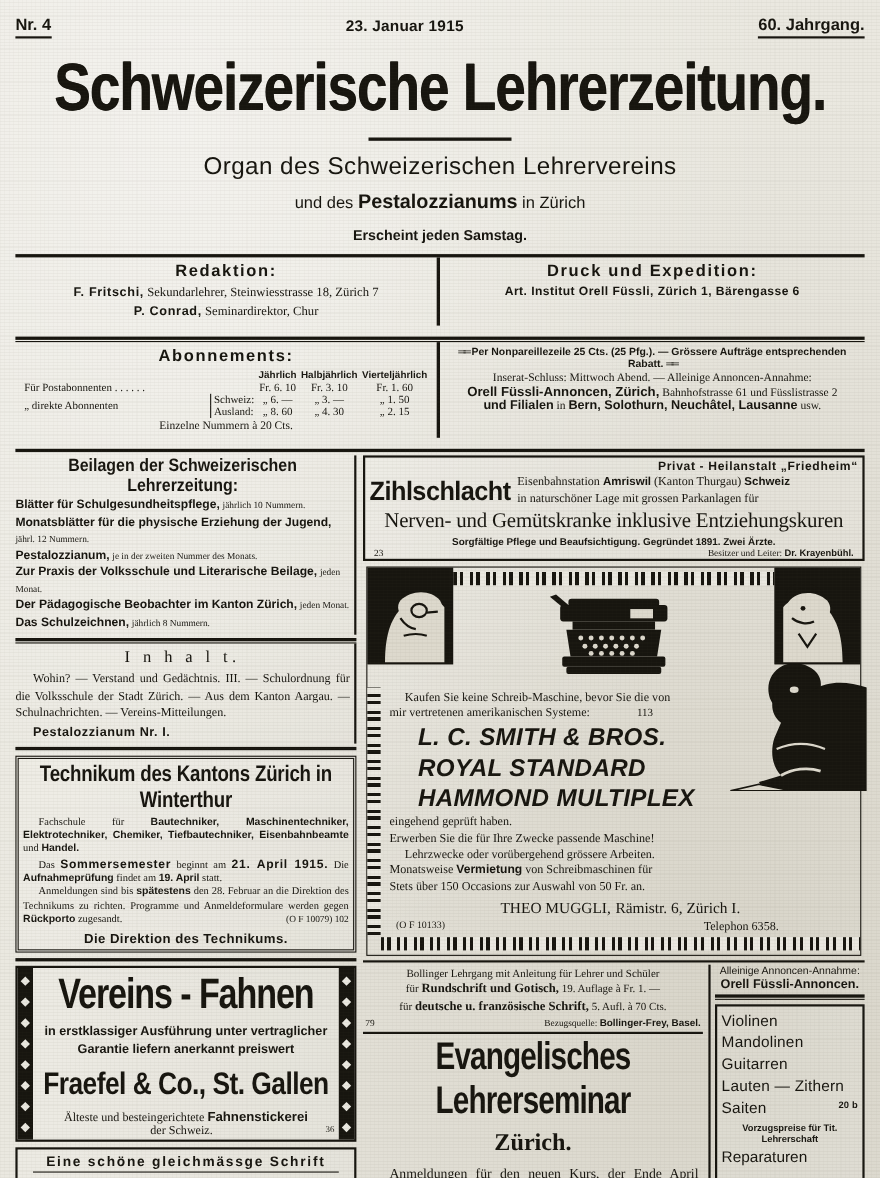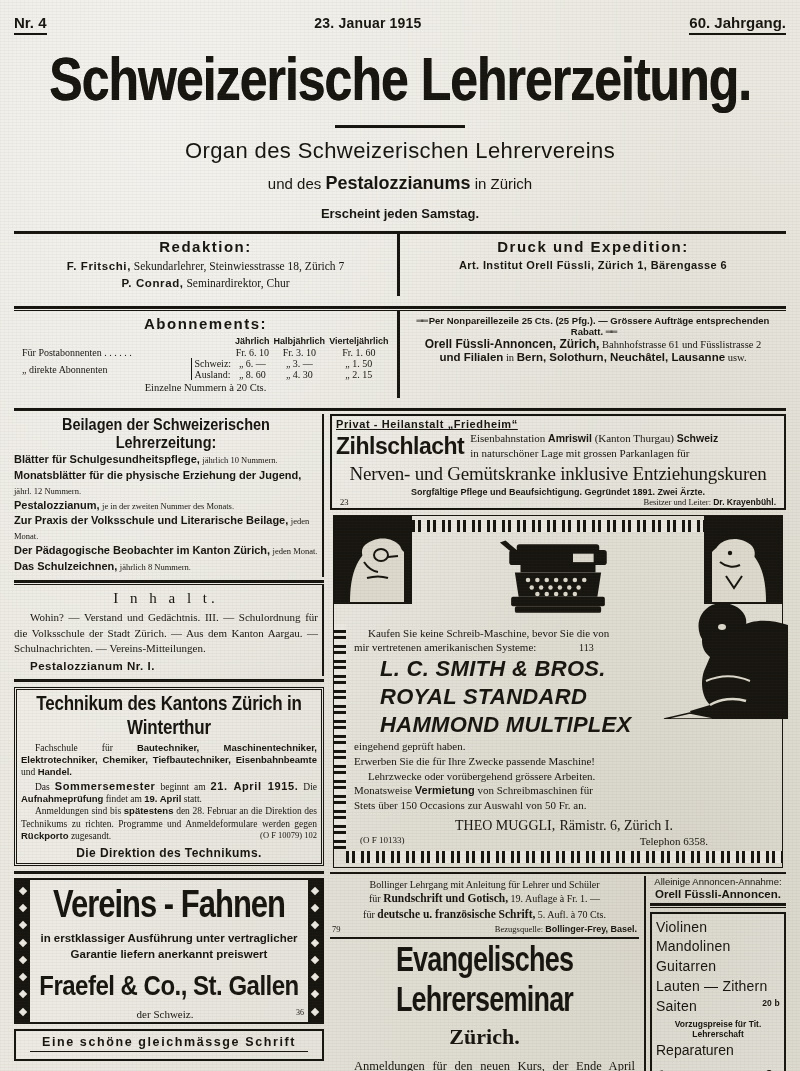--- a/index.html
+++ b/index.html
@@ -101,21 +101,21 @@
   .fah-t2{font-family:"Liberation Sans",sans-serif;font-size:11.5px;font-weight:bold;line-height:1.35;}
   .fah-t3{font-family:"Liberation Sans",sans-serif;font-weight:bold;font-size:24px;
      transform:scaleY(1.18);transform-origin:center;margin:10px 0 8px;letter-spacing:-.5px;}
   .fah-t4{font-size:11px;}
   .fah-t4 b{font-family:"Liberation Sans",sans-serif;font-size:12px;}
   .fah-t5{font-size:11px;}
   .fah-num{font-size:8px;float:right;}
   
   .sf-t1{font-family:"Liberation Sans",sans-serif;font-weight:bold;font-size:12.5px;text-align:center;
      letter-spacing:1.6px;border-bottom:1px solid #17150f;padding-bottom:2px;margin:2px 10px 4px;}
-  .zihl-top{font-family:"Liberation Sans",sans-serif;font-weight:bold;font-size:11px;text-align:left;letter-spacing:.6px;text-decoration:underline;}
+  .zihl-top{font-family:"Liberation Sans",sans-serif;font-weight:bold;font-size:11px;text-align:right;letter-spacing:.6px;}
   .zihl-mid{display:flex;align-items:center;gap:6px;margin-top:1px;}
   .zihl-name{font-family:"Liberation Sans",sans-serif;font-weight:bold;font-size:23px;letter-spacing:-.5px;
      transform:scaleY(1.05);}
   .zihl-desc{font-size:11px;line-height:1.32;flex:1;}
   .zihl-desc b{font-family:"Liberation Sans",sans-serif;font-size:10.5px;}
   .zihl-big{font-family:"Liberation Serif",serif;font-size:19px;text-align:center;margin:2px 0 2px;letter-spacing:-.2px;}
   .zihl-foot{font-family:"Liberation Sans",sans-serif;font-weight:bold;font-size:9px;text-align:center;}
   .zihl-foot2{display:flex;justify-content:space-between;font-size:8.5px;padding:0 4px;}
   .zihl-foot2 b{font-family:"Liberation Sans",sans-serif;}
   .tw-inner{border:1px solid #17150f;margin:4px 3px 3px;position:relative;padding:0 0 4px;}
@@ -233,20 +233,21 @@
         </table>
       <div class="einz">Einzelne Nummern à 20 Cts.</div>
     </div>
 
     <div class="infocell right">
       <div class="ins-line1">
         <span style="letter-spacing:-2px;">══</span>
         <span>Per Nonpareillezeile 25 Cts. (25 Pfg.).  —  Grössere Aufträge entsprechenden Rabatt.</span>
         <span style="letter-spacing:-2px;">══</span>
       </div>
+      <div class="ins-line2">Inserat-Schluss: Mittwoch Abend. — Alleinige Annoncen-Annahme:</div>
       <div class="ins-line3">
         <b style="font-size:12px;">Orell Füssli-Annoncen, Zürich,</b>
         <span>Bahnhofstrasse 61 und Füsslistrasse 2</span>
       </div>
       <div class="ins-line4">
         <b style="font-size:11.5px;">und Filialen</b>
         <span>in</span>
         <b style="font-size:11.5px;">Bern, Solothurn, Neuchâtel, Lausanne</b>
         <span>usw.</span>
       </div>
@@ -340,20 +341,24 @@
               <i></i>
               <i></i>
               <i></i>
               <i></i>
           </div>
           <div class="fah-mid">
             <div class="fah-t1">Vereins - Fahnen</div>
             <div class="fah-t2">in erstklassiger Ausführung unter vertraglicher</div>
             <div class="fah-t2">Garantie liefern anerkannt preiswert</div>
             <div class="fah-t3">Fraefel &amp; Co., St. Gallen</div>
+            <div class="fah-t4">
+              <span>Älteste und besteingerichtete</span>
+              <b>Fahnenstickerei</b>
+            </div>
             <div class="fah-t5">
               <span>der Schweiz.</span>
               <span class="fah-num">36</span>
             </div>
           </div>
           <div class="orn">
             <i></i>
               <i></i>
               <i></i>
               <i></i>

